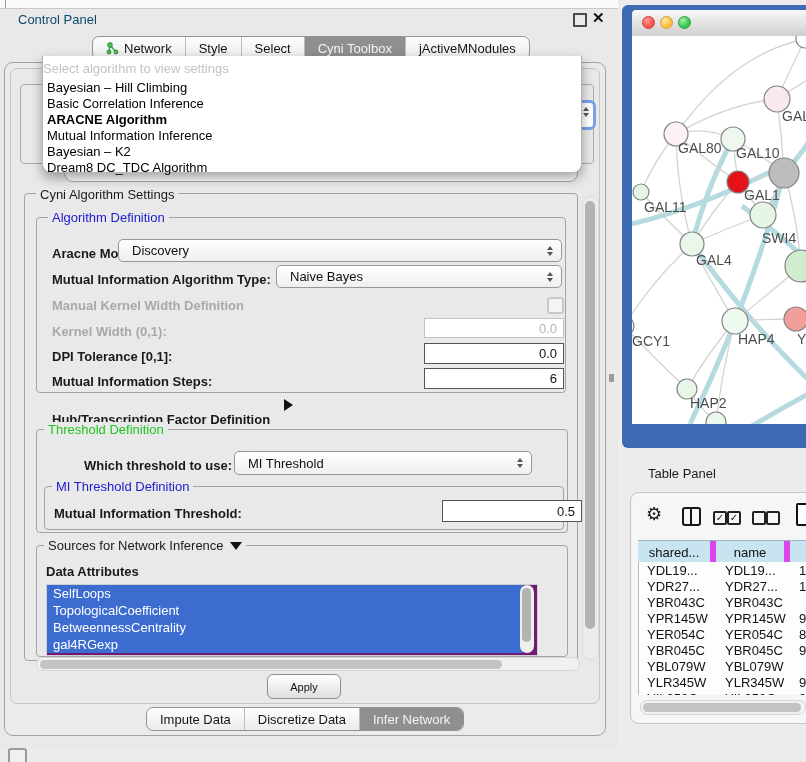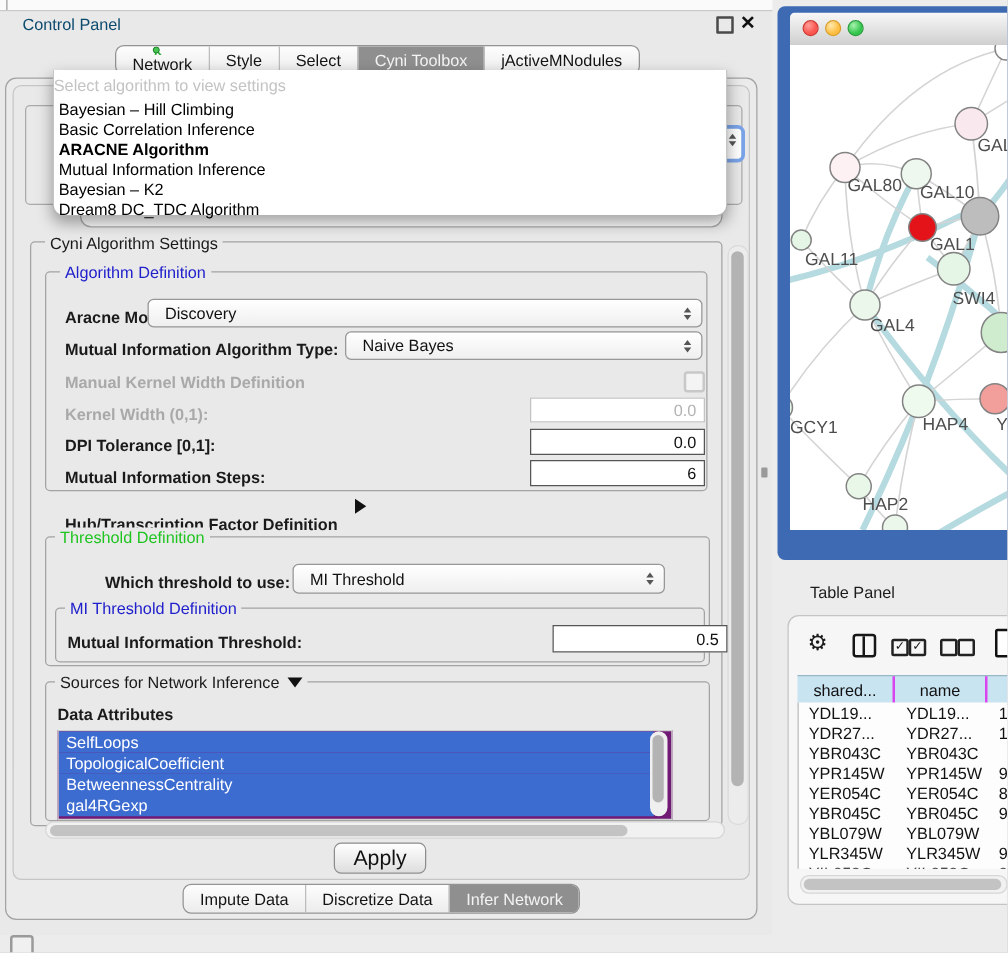--- a/index.html
+++ b/index.html
@@ -19,21 +19,21 @@
   .close-x::before{content:"\2715";}
 
   .gbox{position:absolute;border:1px solid #a3a3a3;border-radius:4px;}
   .gtitle{position:absolute;font-size:13px;background:#e9e9e9;padding:0 4px;white-space:nowrap;}
   .lbl{position:absolute;font-size:13px;font-weight:bold;color:#1a1a1a;white-space:nowrap;}
   .lbl.dis{color:#a9a9a9;}
 
   .tabbar{position:absolute;display:flex;height:22px;border:1px solid #949494;border-radius:7px;
           overflow:hidden;background:linear-gradient(#fdfdfd,#ececec);font-size:13px;}
   .tab{display:flex;align-items:center;justify-content:center;padding:0 13px;border-left:1px solid #bdbdbd;color:#141414;white-space:nowrap;}
-  .tab:first-child{border-left:none;flex-direction:column;}
+  .tab:first-child{border-left:none;}
   .tab.sel{background:#8f8f8f;color:#f4f4f4;}
 
   .combo{position:absolute;background:linear-gradient(#ffffff,#efefef);border:1px solid #979797;border-radius:5px;
          font-size:13px;color:#111;display:flex;align-items:center;padding:0 24px 0 13px;box-sizing:border-box;}
   .spin{position:absolute;right:8px;top:50%;transform:translateY(-50%);display:flex;flex-direction:column;align-items:center;gap:2px;}
   .tu{width:0;height:0;border-left:3.5px solid transparent;border-right:3.5px solid transparent;border-bottom:4px solid #555;}
   .td{width:0;height:0;border-left:3.5px solid transparent;border-right:3.5px solid transparent;border-top:4px solid #555;}
 
   .field{position:absolute;background:#fff;border:1px solid #555;font-size:13px;color:#111;
          display:flex;align-items:center;justify-content:flex-end;padding:0 6px;box-sizing:border-box;}
@@ -45,21 +45,21 @@
   .tri-d{display:inline-block;width:0;height:0;border-left:6px solid transparent;border-right:6px solid transparent;border-top:8px solid #111;margin-left:6px;}
 
   .vtrack{position:absolute;background:#ececec;border:1px solid #dadada;border-radius:8px;}
   .vthumb{position:absolute;background:#b3b3b3;border-radius:6px;}
   .htrack{position:absolute;background:#f1f1f1;border:1px solid #d6d6d6;border-radius:7px;}
   .hthumb{position:absolute;background:#c3c3c3;border-radius:5px;}
 
   .list{position:absolute;background:#701a75;border:1px solid #cfcfcf;overflow:hidden;}
   .litem{height:17px;line-height:17px;font-size:13px;color:#fff;background:#3d6cd1;padding-left:6px;white-space:nowrap;}
 
-  .btn{position:absolute;display:flex;align-items:center;justify-content:center;font-size:17px;color:#111;
+  .btn{position:absolute;display:flex;align-items:center;justify-content:center;font-size:11px;color:#111;
        background:linear-gradient(#ffffff,#dedede);border:1px solid #8e8e8e;border-radius:6px;}
 
   
   .dd{left:42px;top:56px;width:538px;height:116px;background:#ffffff;border:1px solid #b4b4b4;border-top:none;
       border-radius:0 0 9px 9px;box-shadow:0 5px 12px rgba(0,0,0,0.35);z-index:30;}
   .dd-ph{position:absolute;left:0;top:5px;width:100%;font-size:13px;color:#c3c3c3;}
   .dd-it{position:absolute;left:4px;font-size:13px;color:#000;white-space:nowrap;}
 
   .bluespin{position:absolute;background:#fff;border:3px solid #7aa3e8;border-radius:6px;}
 
@@ -75,21 +75,21 @@
   .tp-title{left:648px;top:466px;font-size:13px;color:#1c1c1c;}
   .tp-win{left:630px;top:492px;width:200px;height:230px;background:#f6f6f6;border:1px solid #c5c5c5;border-radius:9px;}
   .gear{position:absolute;font-size:18px;color:#1c1c1c;}
   .gear::before{content:"\2699";}
   .colic{position:absolute;width:15px;height:15px;border:2px solid #161616;border-radius:3px;}
   .colic div{position:absolute;left:6px;top:0;width:2px;height:15px;background:#161616;}
   .cb{position:absolute;width:10px;height:10px;border:2px solid #222;border-radius:2px;font-size:10px;line-height:10px;color:#111;text-align:center;}
   .cb.checked::before{content:"\2713";}
   .pageic{position:absolute;width:14px;height:19px;border:2px solid #111;border-radius:2px;background:#fff;}
   .thead{position:absolute;display:flex;background:#c9e4f1;border-top:1px solid #98b7c4;border-bottom:1px solid #98b7c4;height:22px;}
-  .th{display:flex;align-items:center;justify-content:center;font-size:13px;color:#111;border-right:2px solid #d946ef;box-sizing:border-box;}
+  .th{display:flex;align-items:center;justify-content:center;font-size:13px;color:#111;border-right:6px solid #d946ef;box-sizing:border-box;}
   .trows{position:absolute;background:#fdfdfd;overflow:hidden;border-left:1px solid #b9b9b9;}
   .trow{display:flex;height:16px;align-items:center;}
   .tcell{font-size:13px;color:#111;padding-left:8px;box-sizing:border-box;overflow:hidden;white-space:nowrap;}
 
   .mini-ic{left:8px;top:748px;width:15px;height:14px;border:2px solid #9a9a9a;border-radius:3px;background:#f0f0f0;}
   .splitter{left:609px;top:374px;width:5px;height:8px;background:#9a9a9a;border-radius:1px;}
 </style>
 </head>
 <body>
 

